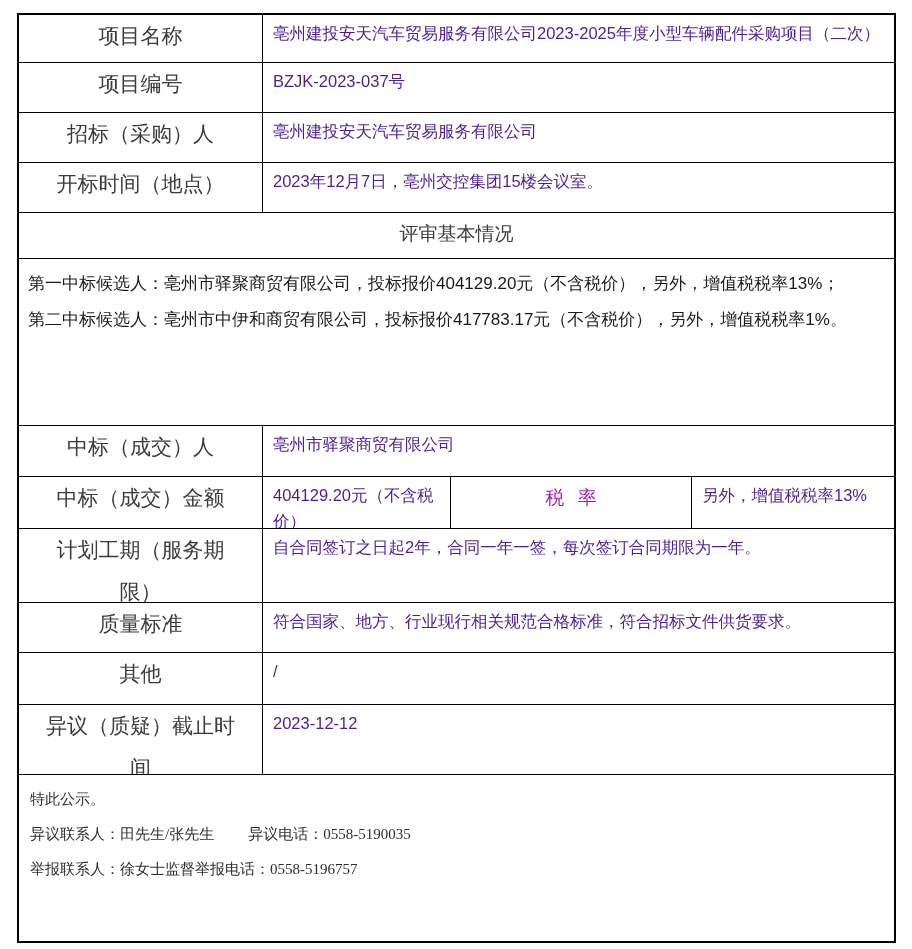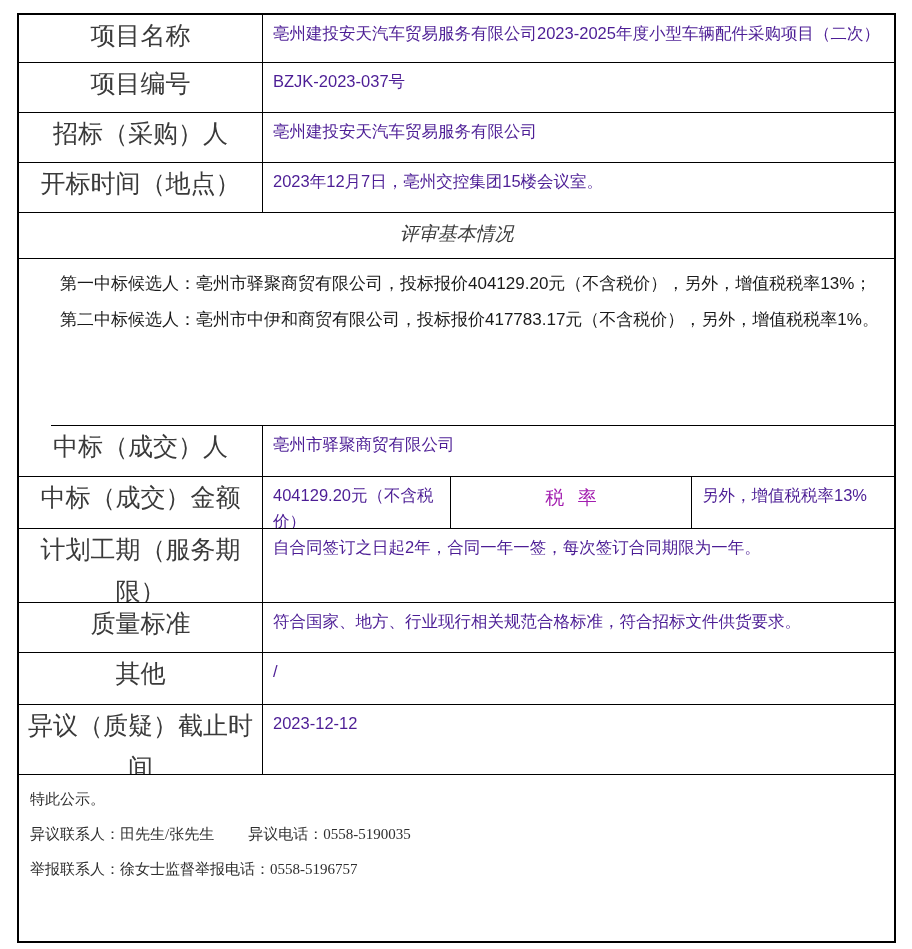--- a/index.html
+++ b/index.html
@@ -40,42 +40,41 @@
   .cell {
     box-sizing: border-box;
     overflow: hidden;
   }
   .cell-label {
     width: 244px;
     flex: 0 0 244px;
     border-right: 1px solid #000000;
     text-align: center;
     font-family: "Liberation Serif", serif;
-    font-size: 25px;
+    font-size: 21px;
     color: #3a3a3a;
     line-height: 42px;
     white-space: pre-line;
   }
   .cell-value {
     flex: 1 1 auto;
     padding: 5px 10px 0 10px;
     font-family: "Liberation Sans", sans-serif;
     font-size: 16.5px;
     color: #4c1d95;
     line-height: 26px;
     text-align: left;
   }
   .review-header {
     flex: 1 1 auto;
     text-align: center;
     font-family: "Liberation Serif", serif;
     font-size: 19px;
     color: #3a3a3a;
     line-height: 42px;
-    font-style: italic;
   }
   .candidates-cell {
     flex: 1 1 auto;
     padding: 7px 10px 0 9px;
     font-family: "Liberation Sans", sans-serif;
     font-size: 17px;
     color: #1a1a1a;
     line-height: 36px;
   }
   .amount-cell {
@@ -107,21 +106,21 @@
   .footer-line { white-space: nowrap; }
   .phone-obj { margin-left: 34px; }
   .phone-rep { }
 
   
   .r-name     { height: 48px; }
   .r-number   { height: 50px; }
   .r-purchaser{ height: 50px; }
   .r-opening  { height: 50px; }
   .r-review   { height: 46px; }
-  .r-cands    { height: 167px; margin-left: 32px; }
+  .r-cands    { height: 167px; }
   .r-winner   { height: 51px; }
   .r-amount   { height: 52px; }
   .r-duration { height: 74px; }
   .r-quality  { height: 50px; }
   .r-other    { height: 52px; }
   .r-deadline { height: 70px; }
   .r-footer   { flex: 1 1 auto; }
 </style>
 </head>
 <body>

